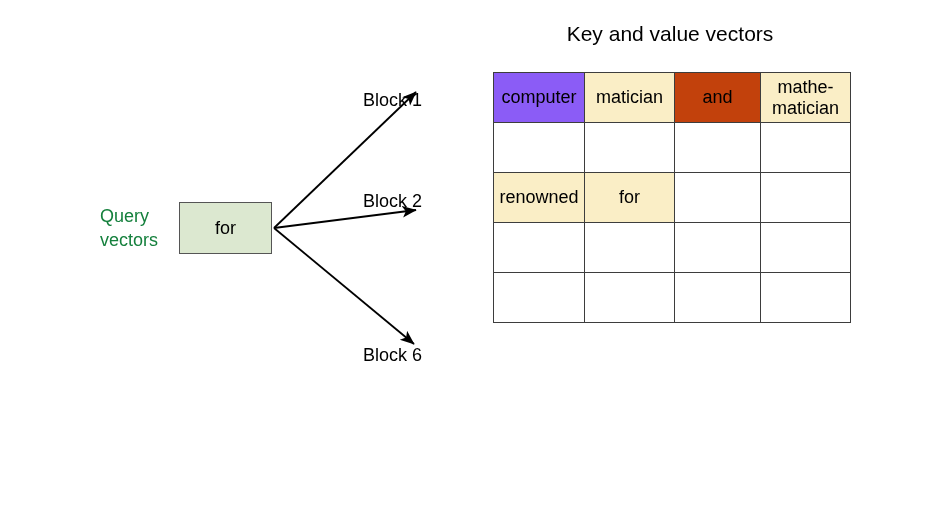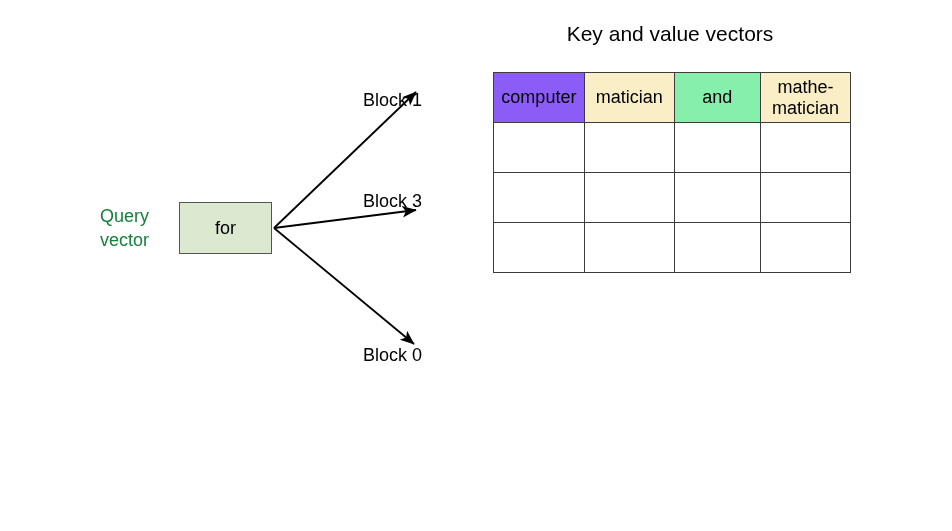--- a/index.html
+++ b/index.html
@@ -111,55 +111,61 @@
 </style>
 </head>
 <body>
 
 <div id="canvas">
 
   <div class="title">Key and value vectors</div>
 
   <div class="query-label">
     <span>Query</span>
-    <span>vector</span>
+    <span>vectors</span>
   </div>
 
   <div class="query-box" style="background: rgb(220, 232, 208);">
     <span>for</span>
   </div>
 
   <svg class="arrows" viewBox="0 0 952 531" width="952" height="531" xmlns="http://www.w3.org/2000/svg">
     <defs>
       <marker id="arrowhead" markerWidth="9" markerHeight="9" refX="7.6" refY="3.2" orient="auto" markerUnits="strokeWidth">
         <path d="M0,0 L8,3.2 L0,6.4 L1.9,3.2 z" fill="#000000"></path>
       </marker>
     </defs>
     <g id="arrow-group">
         <line x1="274" y1="228" x2="416" y2="92" stroke="#000000" stroke-width="1.8" marker-end="url(#arrowhead)"></line>
         <line x1="274" y1="228" x2="416" y2="210" stroke="#000000" stroke-width="1.8" marker-end="url(#arrowhead)"></line>
         <line x1="274" y1="228" x2="414" y2="344" stroke="#000000" stroke-width="1.8" marker-end="url(#arrowhead)"></line>
       </g>
   </svg>
 
   <div class="block-label b1">Block 1</div>
-  <div class="block-label b2">Block 3</div>
-  <div class="block-label b0">Block 0</div>
+  <div class="block-label b2">Block 2</div>
+  <div class="block-label b0">Block 6</div>
 
   <table class="grid">
     <tbody id="grid-body">
         <tr>
           <td class="filled" style="background: #8b5cf6;">computer</td>
           <td class="filled" style="background: rgb(250, 238, 198);">matician</td>
-          <td class="filled" style="background: #86efac;">and</td>
+          <td class="filled" style="background: #c2410c;">and</td>
           <td class="filled multiline" style="background: rgb(250, 238, 198); margin-top: 48px;">mathe-<br>matician</td>
         </tr>
         <tr>
           <td></td>
           <td></td>
+          <td></td>
+          <td></td>
+        </tr>
+        <tr>
+          <td class="filled" style="background: rgb(250, 238, 198);">renowned</td>
+          <td class="filled" style="background: rgb(250, 238, 198);">for</td>
           <td></td>
           <td></td>
         </tr>
         <tr>
           <td></td>
           <td></td>
           <td></td>
           <td></td>
         </tr>
         <tr>

